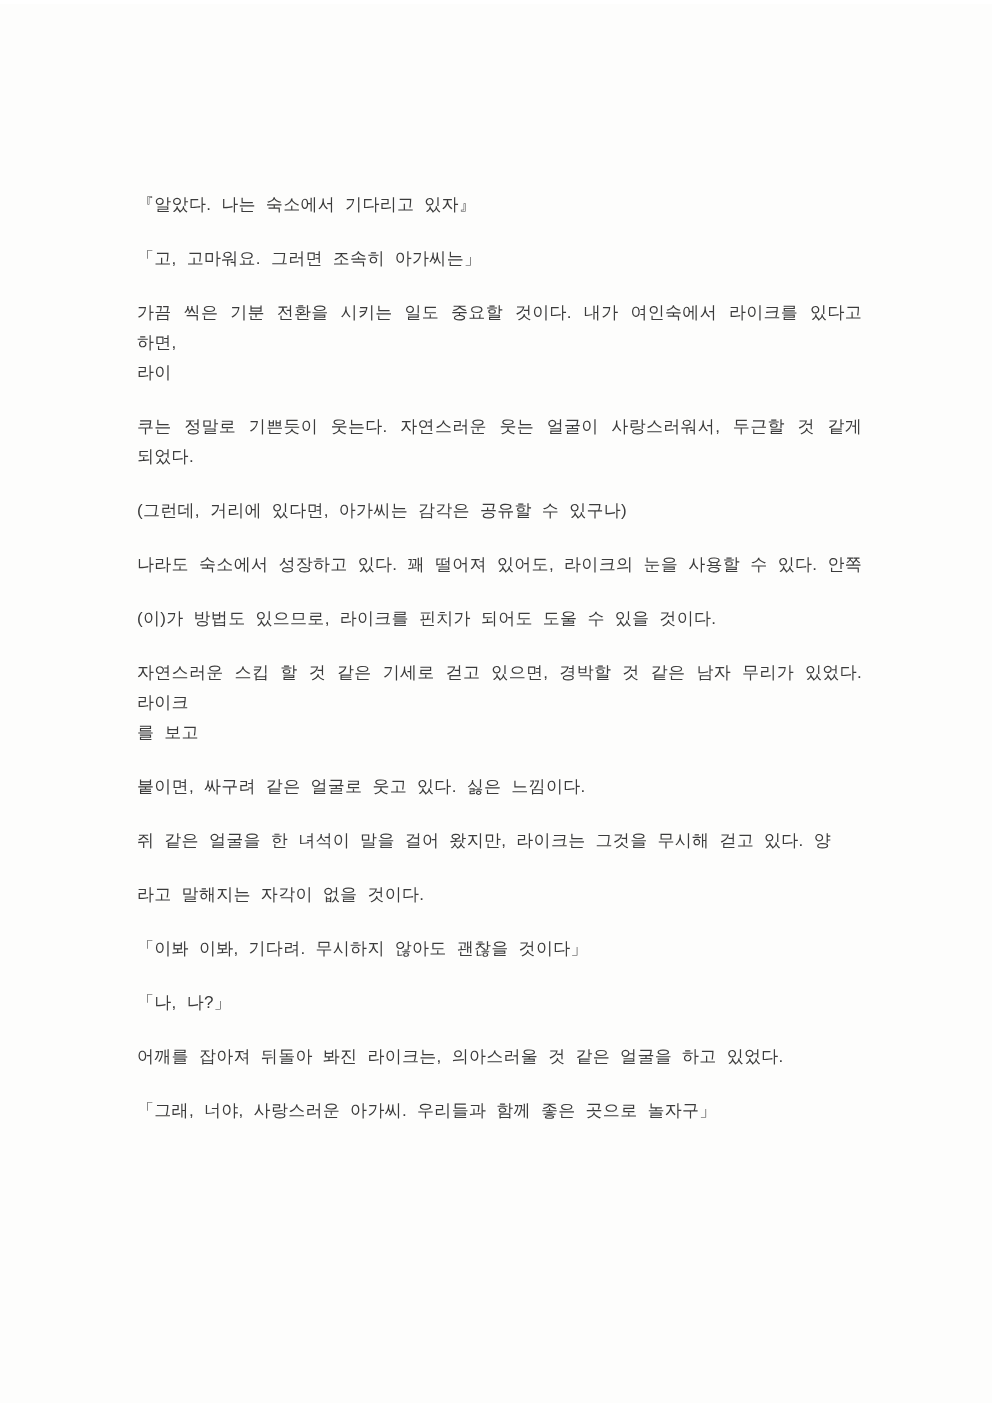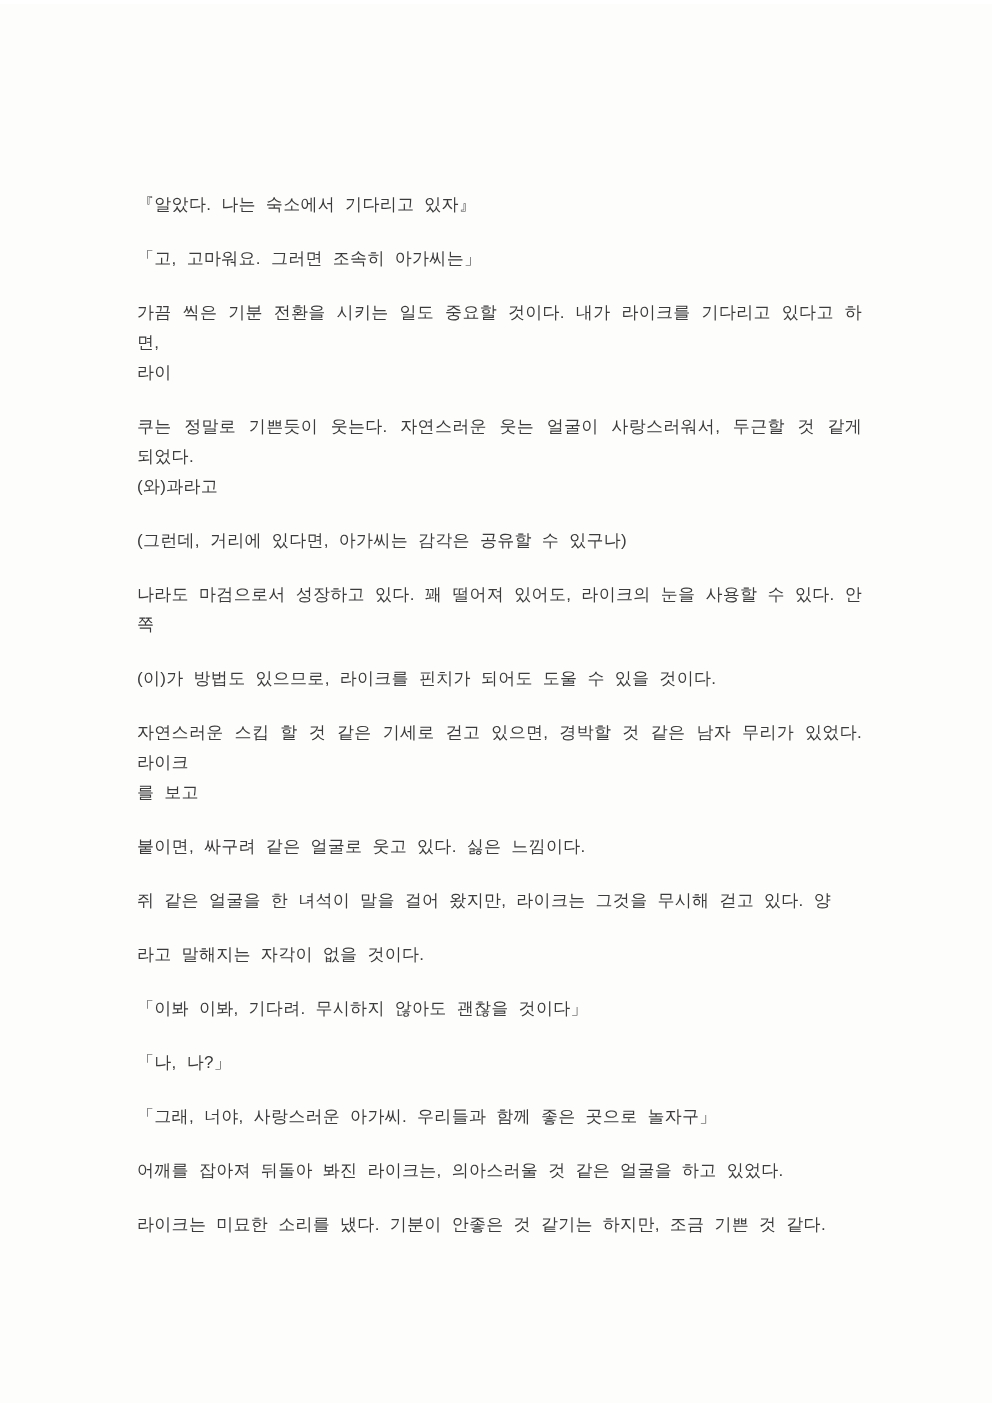--- a/index.html
+++ b/index.html
@@ -42,32 +42,31 @@
 
 <main class="page">
   <section id="doc-body">
       <p class="para">
         <span class="line">『알았다. 나는 숙소에서 기다리고 있자』</span>
       </p>
       <p class="para">
         <span class="line">「고, 고마워요. 그러면 조속히 아가씨는」</span>
       </p>
       <p class="para">
-        <span class="line stretch">가끔 씩은 기분 전환을 시키는 일도 중요할 것이다. 내가 라이크를 기다리고 있다고 하면,</span>
+        <span class="line stretch">가끔 씩은 기분 전환을 시키는 일도 중요할 것이다. 내가 여인숙에서 라이크를 있다고 하면,</span>
         <span class="line">라이</span>
       </p>
       <p class="para">
         <span class="line stretch">쿠는 정말로 기쁜듯이 웃는다. 자연스러운 웃는 얼굴이 사랑스러워서, 두근할 것 같게 되었다.</span>
-        <span class="line">(와)과라고</span>
       </p>
       <p class="para">
         <span class="line">(그런데, 거리에 있다면, 아가씨는 감각은 공유할 수 있구나)</span>
       </p>
       <p class="para">
-        <span class="line stretch">나라도 마검으로서 성장하고 있다. 꽤 떨어져 있어도, 라이크의 눈을 사용할 수 있다. 안쪽</span>
+        <span class="line stretch">나라도 숙소에서 성장하고 있다. 꽤 떨어져 있어도, 라이크의 눈을 사용할 수 있다. 안쪽</span>
       </p>
       <p class="para">
         <span class="line">(이)가 방법도 있으므로, 라이크를 핀치가 되어도 도울 수 있을 것이다.</span>
       </p>
       <p class="para">
         <span class="line stretch">자연스러운 스킵 할 것 같은 기세로 걷고 있으면, 경박할 것 같은 남자 무리가 있었다. 라이크</span>
         <span class="line">를 보고</span>
       </p>
       <p class="para">
         <span class="line">붙이면, 싸구려 같은 얼굴로 웃고 있다. 싫은 느낌이다.</span>
@@ -78,22 +77,19 @@
       <p class="para">
         <span class="line">라고 말해지는 자각이 없을 것이다.</span>
       </p>
       <p class="para">
         <span class="line">「이봐 이봐, 기다려. 무시하지 않아도 괜찮을 것이다」</span>
       </p>
       <p class="para">
         <span class="line">「나, 나?」</span>
       </p>
       <p class="para">
-        <span class="line">「그래, 너야, 사랑스러운 아가씨. 우리들과 함께 좋은 곳으로 놀자구」</span>
-      </p>
-      <p class="para">
         <span class="line">어깨를 잡아져 뒤돌아 봐진 라이크는, 의아스러울 것 같은 얼굴을 하고 있었다.</span>
       </p>
       <p class="para">
-        <span class="line">라이크는 미묘한 소리를 냈다. 기분이 안좋은 것 같기는 하지만, 조금 기쁜 것 같다.</span>
+        <span class="line">「그래, 너야, 사랑스러운 아가씨. 우리들과 함께 좋은 곳으로 놀자구」</span>
       </p>
     </section>
 </main>
 
 </body></html>

